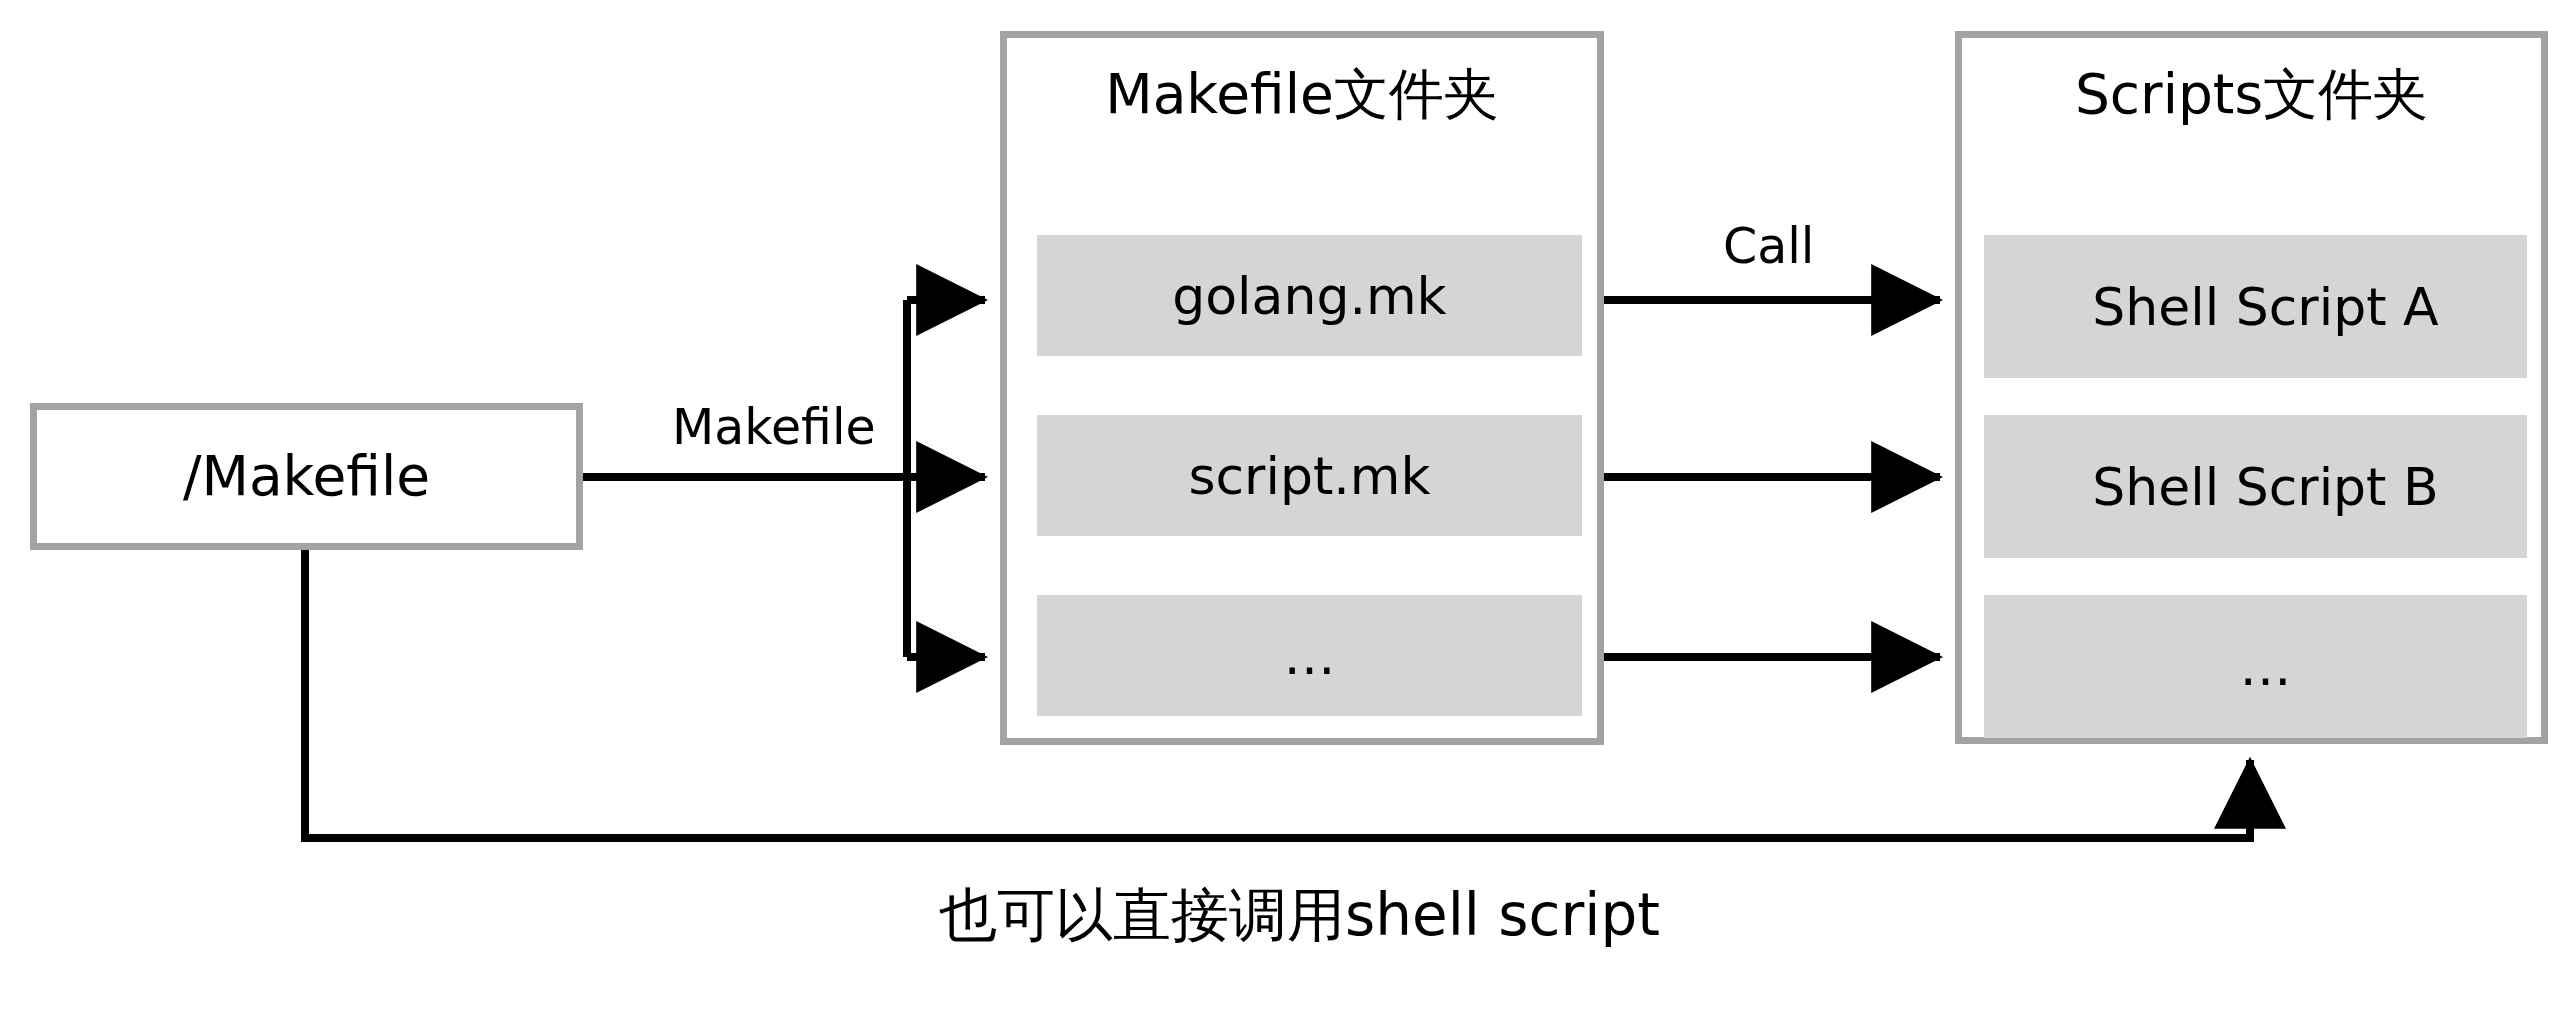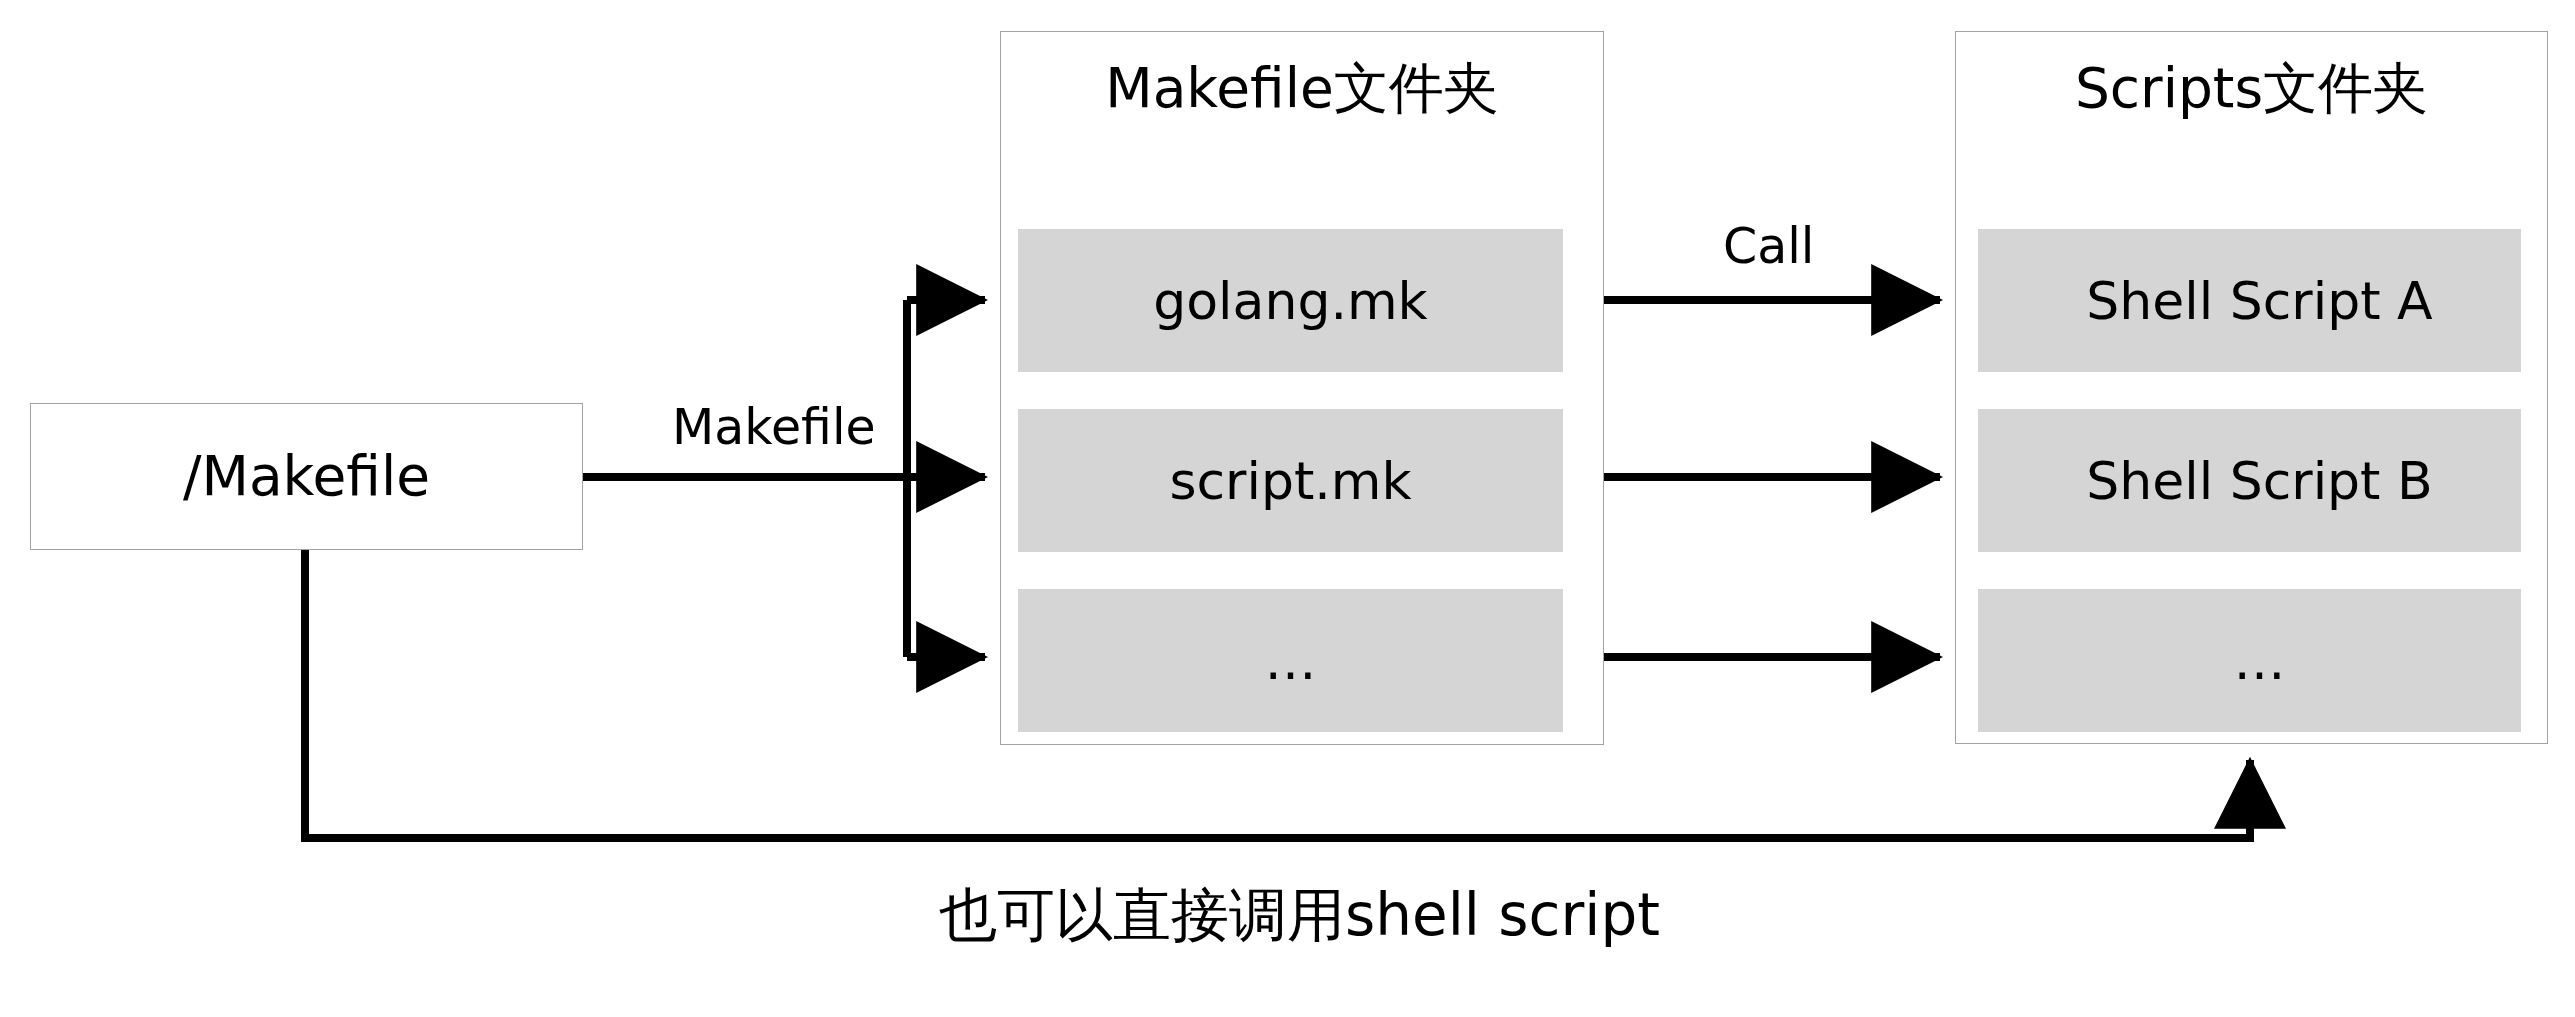--- a/index.html
+++ b/index.html
@@ -23,21 +23,21 @@
     top: 0;
     width: 2575px;
     height: 1017px;
   }
 
   
   .box {
     position: absolute;
     box-sizing: border-box;
     background: #ffffff;
-    border: 1px solid #a3a3a3;
+    border: 7px solid #a3a3a3;
   }
   #makefile-root-box {
     left: 30px;
     top: 403px;
     width: 553px;
     height: 147px;
     display: flex;
     align-items: center;
     justify-content: center;
   }
@@ -80,23 +80,23 @@
     background: #d5d5d5;
     display: flex;
     align-items: center;
     justify-content: center;
     font-size: 52px;
     color: #000000;
     line-height: 1;
     white-space: nowrap;
   }
   #makefile-folder-box .file-row {
-    left: 17px;
+    left: 30px;
     width: 545px;
-    height: 143px;
+    height: 121px;
   }
   #scripts-folder-box .file-row {
     left: 22px;
     width: 543px;
     height: 143px;
     padding-left: 20px;
   }
   .file-row.r0 { top: 197px; }
   .file-row.r1 { top: 377px; }
   .file-row.r2 { top: 557px; }

